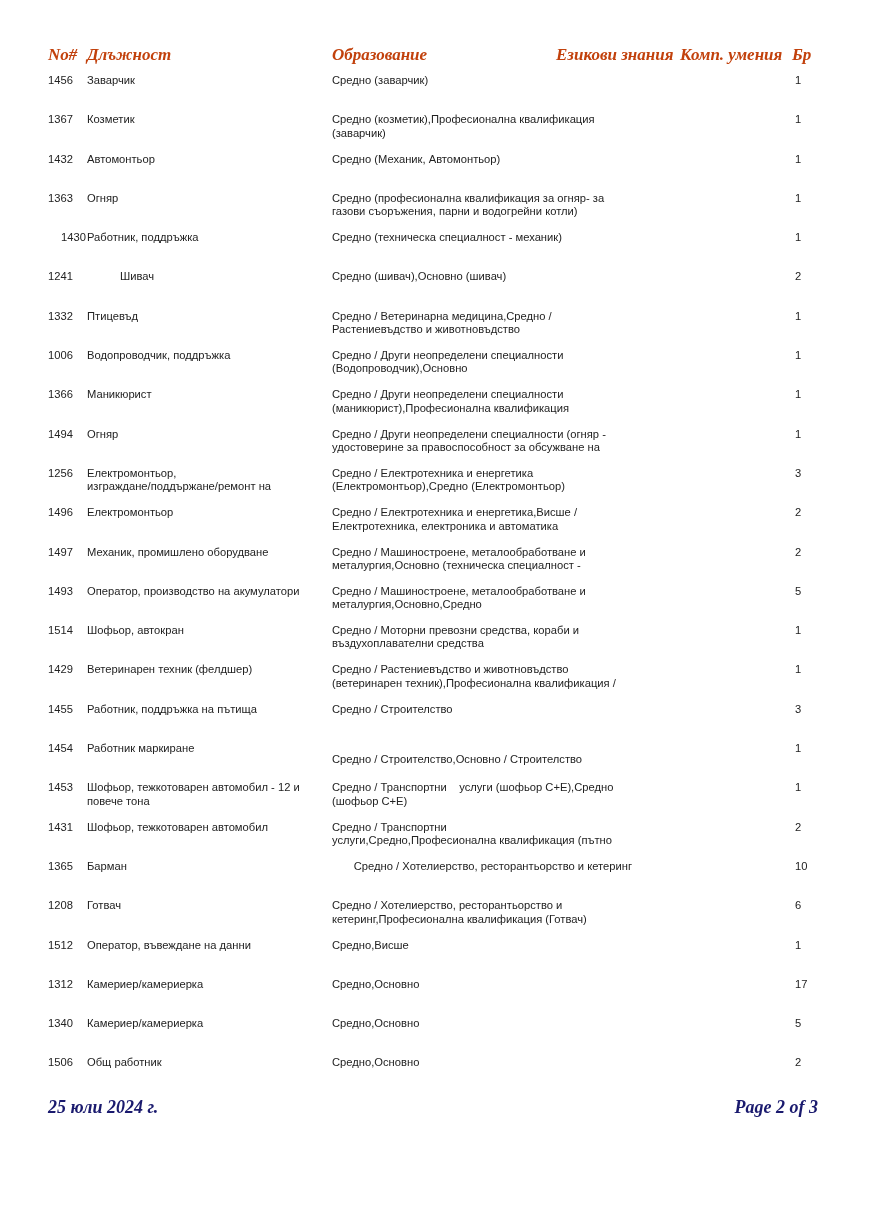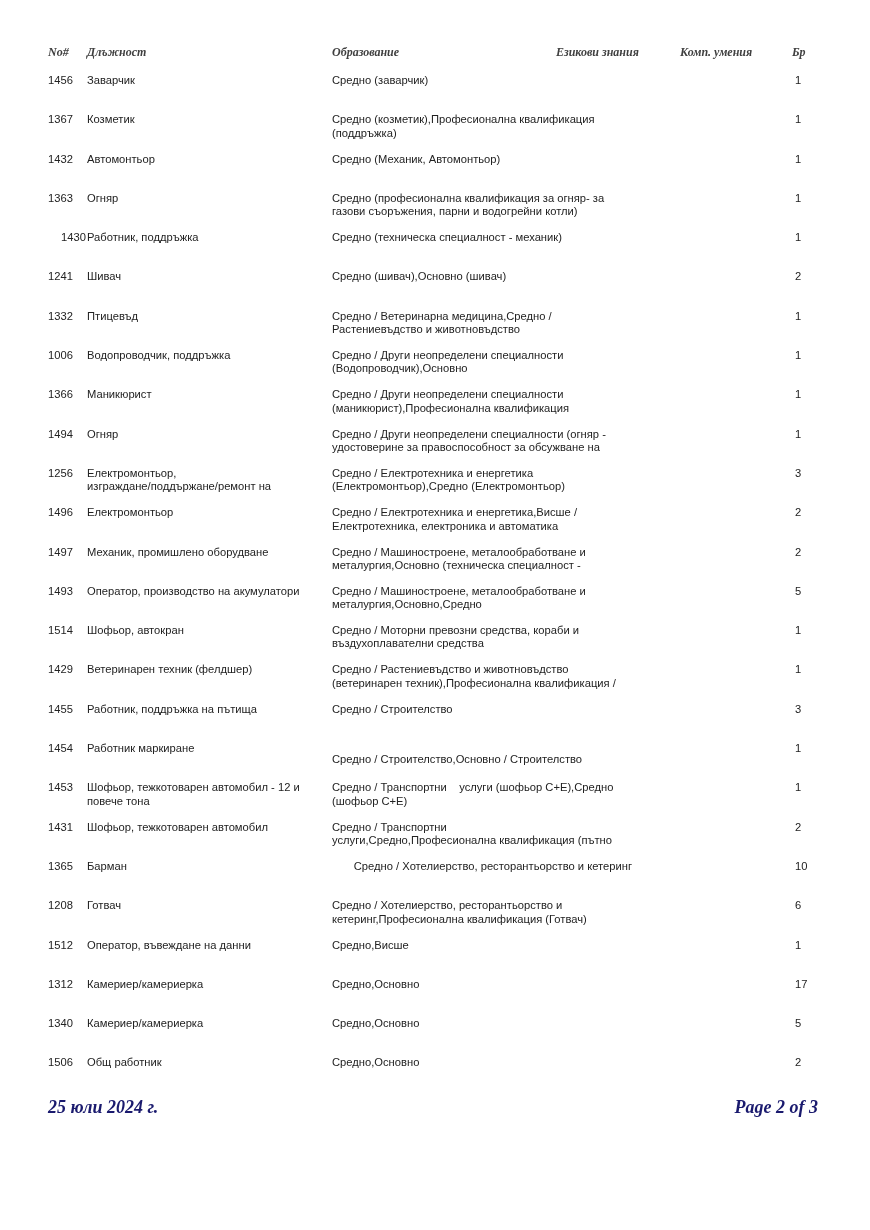--- a/index.html
+++ b/index.html
@@ -1,17 +1,17 @@
 <!DOCTYPE html>
 <html><head>
 <meta charset="utf-8">
 <style>
   html, body { margin: 0; padding: 0; background: #ffffff; }
   body { width: 870px; height: 1230px; position: relative; overflow: hidden; font-family: "Liberation Sans", sans-serif; color: #222222; }
-  .hdr { position: absolute; top: 45px; font-family: "Liberation Serif", serif; font-style: italic; font-weight: bold; font-size: 12px; color: #404040; white-space: nowrap; }
+  .hdr { position: absolute; top: 45px; font-family: "Liberation Serif", serif; font-style: italic; font-weight: bold; font-size: 17px; color: #c2410c; white-space: nowrap; }
   #h-no { left: 48px; }
   #h-pos { left: 87px; }
   #h-edu { left: 332px; }
   #h-lang { left: 556px; }
   #h-comp { left: 680px; }
   #h-cnt { left: 792px; }
   #rows { position: absolute; left: 0; top: 74px; width: 730px; }
   .row { position: relative; height: 39.3px; font-size: 11.2px; line-height: 13.3px; }
   .c-no { position: absolute; left: 48px; top: 0; }
   .c-pos { position: absolute; left: 87px; top: 0; width: 235px; }
@@ -35,21 +35,21 @@
     <div class="row">
       <div class="c-no" style="white-space: pre-wrap;">1456</div>
       <div class="c-pos" style="white-space: pre-wrap;">Заварчик</div>
       <div class="c-edu" style="white-space: pre-wrap;">Средно (заварчик)</div>
       <div class="c-cnt" style="white-space: pre-wrap;">1</div>
     </div>
     <div class="row">
       <div class="c-no" style="white-space: pre-wrap;">1367</div>
       <div class="c-pos" style="white-space: pre-wrap;">Козметик</div>
       <div class="c-edu" style="white-space: pre-wrap;">Средно (козметик),Професионална квалификация
-(поддръжка)</div>
+(заварчик)</div>
       <div class="c-cnt" style="white-space: pre-wrap;">1</div>
     </div>
     <div class="row">
       <div class="c-no" style="white-space: pre-wrap;">1432</div>
       <div class="c-pos" style="white-space: pre-wrap;">Автомонтьор</div>
       <div class="c-edu" style="white-space: pre-wrap;">Средно (Механик, Автомонтьор)</div>
       <div class="c-cnt" style="white-space: pre-wrap;">1</div>
     </div>
     <div class="row">
       <div class="c-no" style="white-space: pre-wrap;">1363</div>
@@ -59,21 +59,21 @@
       <div class="c-cnt" style="white-space: pre-wrap;">1</div>
     </div>
     <div class="row">
       <div class="c-no" style="white-space: pre-wrap; margin-left: 13px;">1430</div>
       <div class="c-pos" style="white-space: pre-wrap;">Работник, поддръжка</div>
       <div class="c-edu" style="white-space: pre-wrap;">Средно (техническа специалност - механик)</div>
       <div class="c-cnt" style="white-space: pre-wrap;">1</div>
     </div>
     <div class="row">
       <div class="c-no" style="white-space: pre-wrap;">1241</div>
-      <div class="c-pos" style="white-space: pre-wrap;">Шивач</div>
+      <div class="c-pos" style="white-space: pre-wrap; margin-left: 33px;">Шивач</div>
       <div class="c-edu" style="white-space: pre-wrap;">Средно (шивач),Основно (шивач)</div>
       <div class="c-cnt" style="white-space: pre-wrap;">2</div>
     </div>
     <div class="row">
       <div class="c-no" style="white-space: pre-wrap;">1332</div>
       <div class="c-pos" style="white-space: pre-wrap;">Птицевъд</div>
       <div class="c-edu" style="white-space: pre-wrap;">Средно / Ветеринарна медицина,Средно /
 Растениевъдство и животновъдство</div>
       <div class="c-cnt" style="white-space: pre-wrap;">1</div>
     </div>

